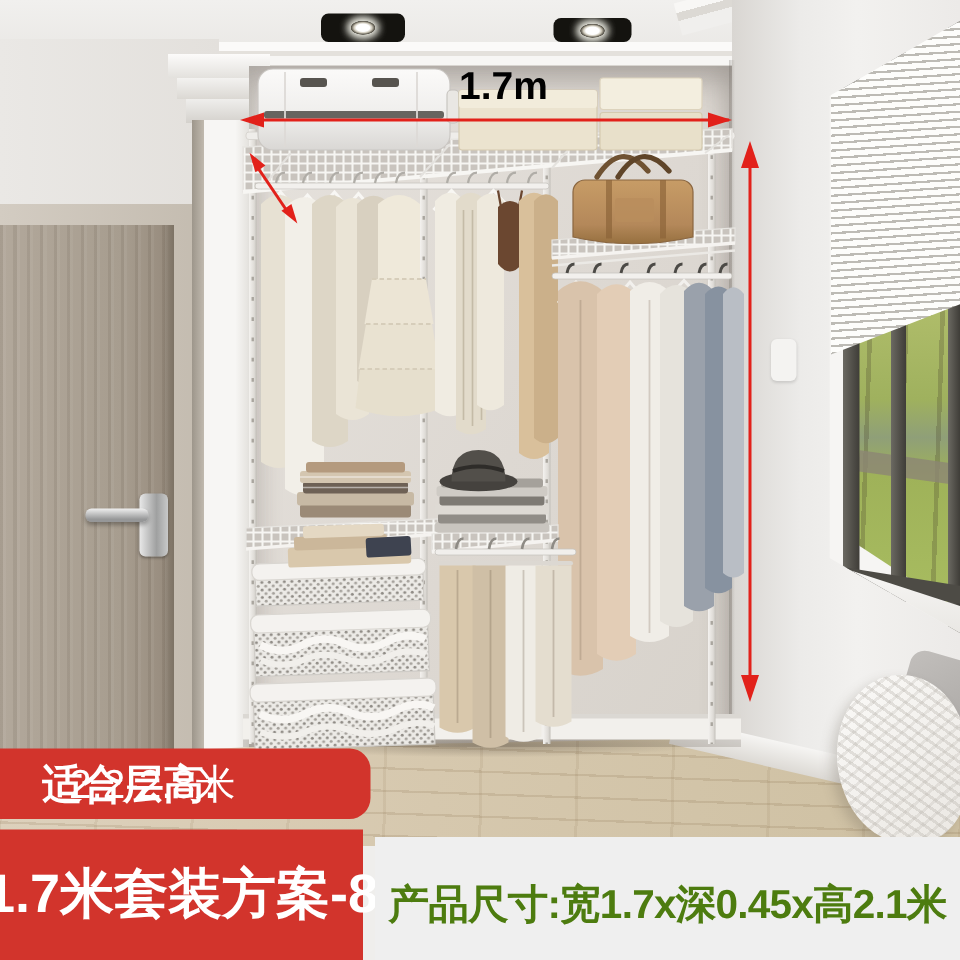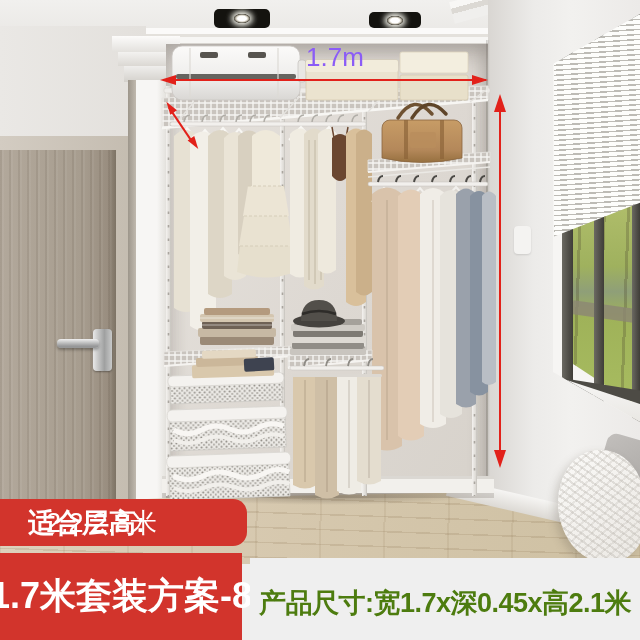--- a/index.html
+++ b/index.html
@@ -83,21 +83,21 @@
     background:
       repeating-linear-gradient(35deg,rgba(175,170,162,.30) 0 2px,transparent 2px 6px),
       repeating-linear-gradient(-40deg,rgba(175,170,162,.22) 0 2px,transparent 2px 7px),
       linear-gradient(135deg,#fbfaf8,#eae7e2);
     box-shadow:-4px 4px 8px rgba(100,92,80,.25);}
 
   
   .closet-svg{left:160px;top:40px;width:340px;height:470px;}
 
   
-  .dim-label{font-size:26px;font-weight:400;color:#8b5cf6;letter-spacing:0;text-align:right;}
+  .dim-label{font-size:26px;font-weight:700;color:#000000;letter-spacing:0;text-align:right;}
   .arrow-line-h{height:2px;background:#e2211a;}
   .arrow-line-v{width:2px;background:#e2211a;}
   .ah{width:0;height:0;border-style:solid;}
   .ah-left {border-width:5px 16px 5px 0;border-color:transparent #e2211a transparent transparent;}
   .ah-right{border-width:5px 0 5px 16px;border-color:transparent transparent transparent #e2211a;}
   .ah-up   {border-width:0 6px 18px 6px;border-color:transparent transparent #e2211a transparent;}
   .ah-down {border-width:18px 6px 0 6px;border-color:#e2211a transparent transparent transparent;}
 
   
   .badge{left:0;top:499px;width:247px;height:47px;background:#d2342c;border-radius:0 14px 14px 0;

